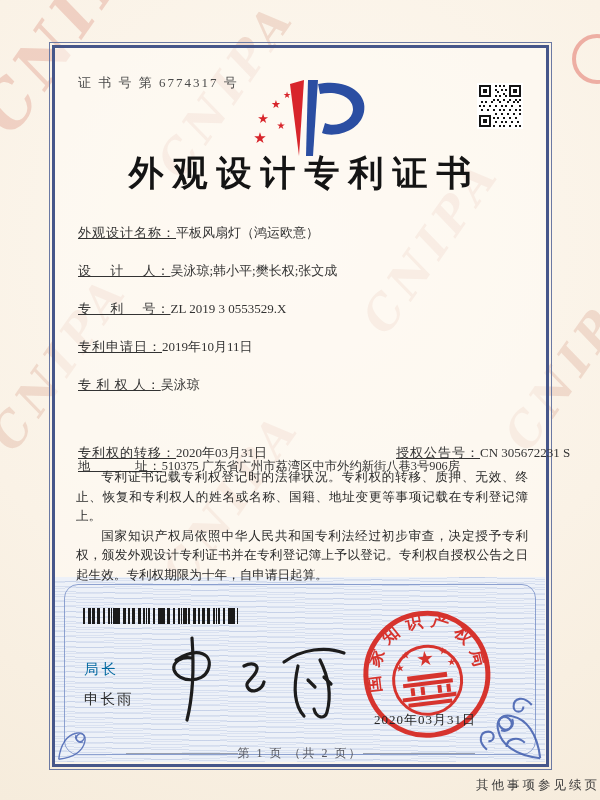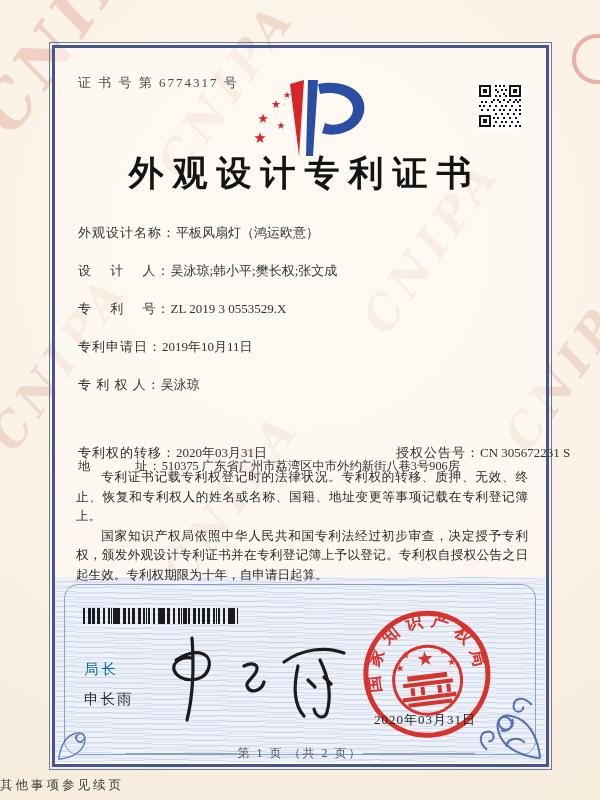--- a/index.html
+++ b/index.html
@@ -19,21 +19,21 @@
   .wm.big{font-size:62px;color:rgba(214,130,110,.30);}
   
   .frame{position:absolute;left:49px;top:42px;width:501px;height:726px;border:1px solid #6b79a3;}
   .frame-inner{position:absolute;inset:2px;border:3px solid #46568a;background:rgba(255,252,246,.55);}
   .certno{position:absolute;left:78px;top:74px;font-size:13px;color:#4a4a4a;letter-spacing:2px;}
   .title{
     position:absolute;left:0;right:0;top:150px;text-align:center;
     font-size:35px;font-weight:bold;color:#141414;letter-spacing:9px;text-indent:9px;
   }
   .row{position:absolute;left:78px;width:450px;font-size:13px;color:#333;white-space:nowrap;}
-  .row .lbl{letter-spacing:1px;}
+  .row .lbl{letter-spacing:1px;text-decoration:underline;}
   .row.addr{font-size:12.3px;margin-top:48px;}
   .grant-right{position:absolute;left:318px;top:0;}
   .bodytext{position:absolute;left:76px;top:468px;width:452px;font-size:12.6px;line-height:19.5px;color:#2a2a2a;text-align:justify;}
   .bodytext p{margin:0;text-indent:2em;}
   .barcode{
     position:absolute;left:83px;top:608px;width:155px;height:16px;
     background:
       repeating-linear-gradient(90deg,#1b1b1b 0 2px,transparent 2px 5px),
       repeating-linear-gradient(90deg,#1b1b1b 0 1px,transparent 1px 7px),
       repeating-linear-gradient(90deg,transparent 0 9px,#1b1b1b 9px 12px,transparent 12px 23px);
@@ -49,21 +49,21 @@
   .panel-frame{position:absolute;inset:7px 9px;border:1px solid rgba(110,135,195,.75);border-radius:14px;}
   .orn{position:absolute;pointer-events:none;}
   .signer-title{position:absolute;left:84px;top:660px;font-size:14.5px;color:#0369a1;letter-spacing:3px;}
   .signer-name{position:absolute;left:84px;top:690px;font-size:14.5px;color:#2f2f2f;letter-spacing:2px;}
   .seal-date{position:absolute;left:374px;top:711px;font-size:13px;color:#262626;letter-spacing:1px;}
   .pagerow{
     position:absolute;left:50px;top:745px;width:500px;display:flex;align-items:center;justify-content:center;gap:0;
   }
   .pagerow .line{width:112px;height:1px;background:#9aa0ad;}
   .pagerow .txt{font-size:12px;color:#55565e;letter-spacing:2px;white-space:nowrap;}
-  .footer-note{position:absolute;left:0;right:0;top:777px;text-align:left;font-size:12.5px;color:#3a3a3a;letter-spacing:3px;}
+  .footer-note{position:absolute;left:0;right:0;top:777px;text-align:right;font-size:12.5px;color:#3a3a3a;letter-spacing:3px;}
   .edge-arc{
     position:absolute;right:-22px;top:34px;width:42px;height:42px;border-radius:50%;
     border:4px solid rgba(222,90,80,.45);
   }
 </style>
 </head>
 <body>
 
 <div class="wm big" style="left:-60px;top:-18px;">CNIPA</div>
 <div class="wm" style="left:125px;top:62px;">CNIPA</div>

